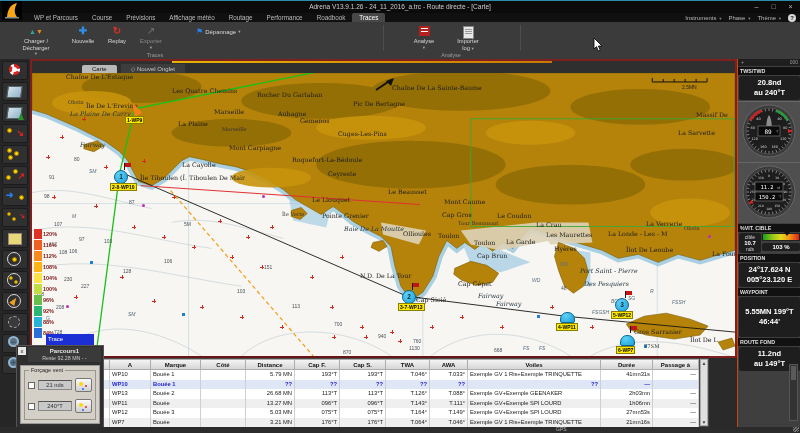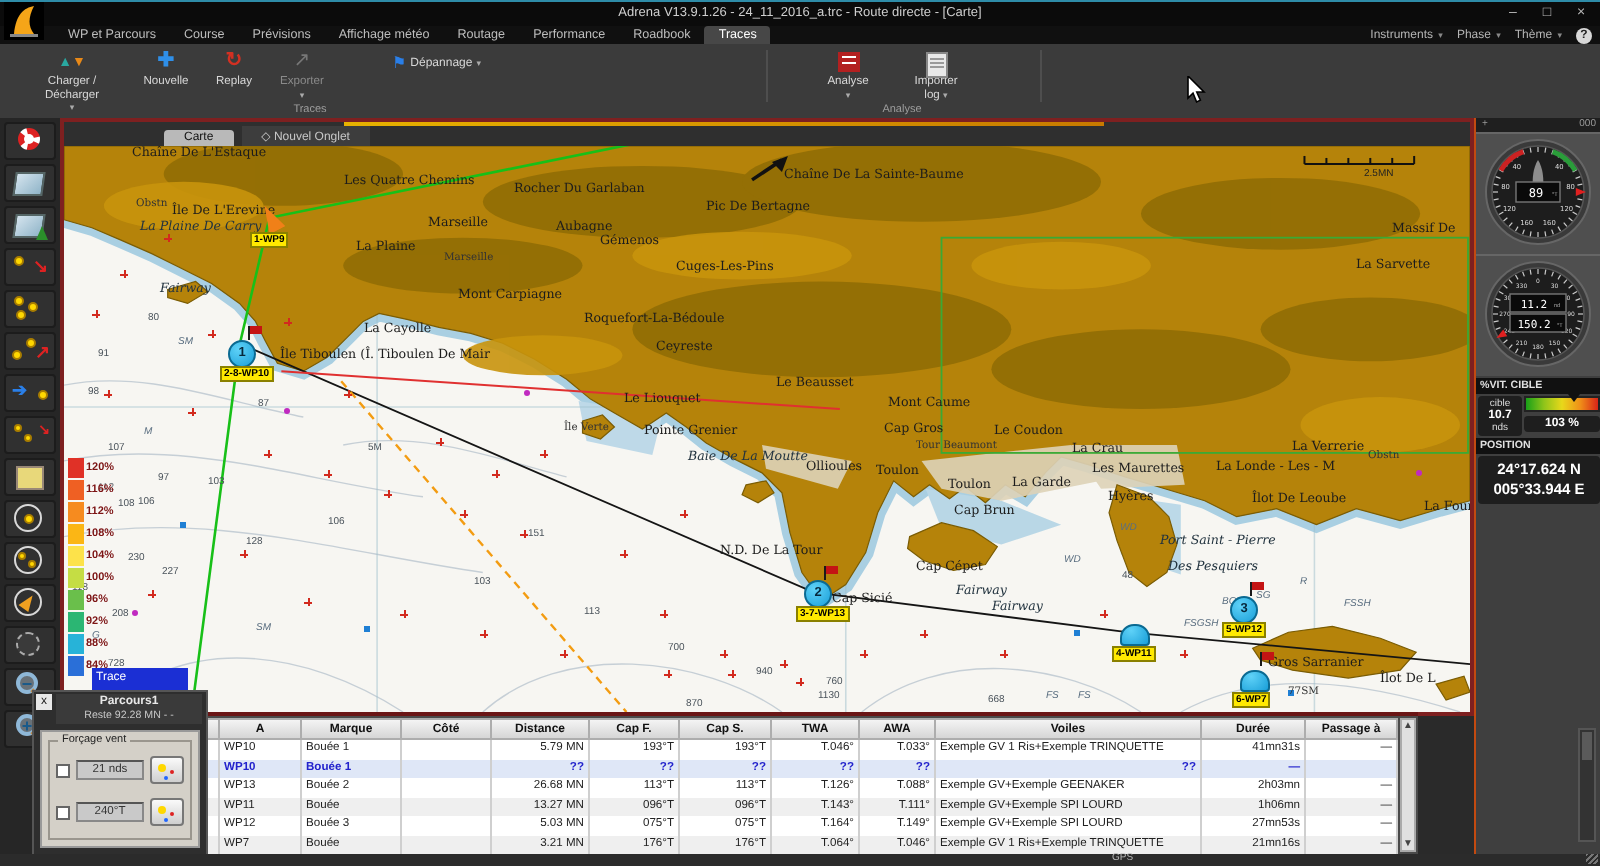--- a/index.html
+++ b/index.html
@@ -617,20 +617,27 @@
         <div class="cy">%vit. cible</div>
       </div>
     </div>
   </div>
 
   <div class="instr">
     <div class="imini">
       <span>+</span>
       <span>000</span>
     </div>
+    <div class="ipanel">
+      <div class="ihead">TWS/TWD</div>
+      <div class="ibox">
+        <div>20.8nd</div>
+        <div>au 240°T</div>
+      </div>
+    </div>
     <div class="gpanel" id="gauge1"><svg width="62" height="60" viewBox="0 0 62 60">
           <circle cx="31" cy="29" r="26" fill="#3a3a3a" stroke="#666" stroke-width="1"></circle>
           <circle cx="31" cy="29" r="23" fill="#1d1d1d" stroke="#555" stroke-width="0.8"></circle>
           <line x1="31" y1="9" x2="31" y2="6.5" stroke="#ccc" stroke-width="0.6"></line>
           <line x1="34.47296355333861" y1="9.303844939755841" x2="34.907083997505936" y2="6.84182555722532" stroke="#ccc" stroke-width="0.6"></line>
           <line x1="37.84040286651338" y1="10.206147584281833" x2="38.695453224827546" y2="7.856916032317063" stroke="#ccc" stroke-width="0.6"></line>
           <line x1="41" y1="11.679491924311229" x2="42.25" y2="9.51442841485013" stroke="#ccc" stroke-width="0.6"></line>
           <line x1="43.85575219373079" y1="13.67911113762044" x2="45.462721217947134" y2="11.764000029822995" stroke="#ccc" stroke-width="0.6"></line>
           <line x1="46.32088886237956" y1="16.144247806269213" x2="48.235999970177005" y2="14.537278782052867" stroke="#ccc" stroke-width="0.6"></line>
           <line x1="48.32050807568878" y1="19" x2="50.48557158514987" y2="17.75" stroke="#ccc" stroke-width="0.6"></line>
@@ -751,21 +758,35 @@
               <i></i>
             </div>
           <div class="vcpct">103 %</div>
         </div>
       </div>
     </div>
     <div class="ipanel">
       <div class="ihead">POSITION</div>
       <div class="ibox">
         <div>24°17.624 N</div>
-        <div>005°33.944 E</div>
+        <div>005°23.120 E</div>
+      </div>
+    </div>
+    <div class="ipanel">
+      <div class="ihead">WAYPOINT</div>
+      <div class="ibox tall">
+        <div>5.55MN 199°T</div>
+        <div>46:44'</div>
+      </div>
+    </div>
+    <div class="ipanel">
+      <div class="ihead">ROUTE FOND</div>
+      <div class="ibox">
+        <div>11.2nd</div>
+        <div>au 149°T</div>
       </div>
     </div>
     <div class="iscroll">
         <i></i>
       </div>
   </div>
 
   <div class="tablewrap">
     <div class="tbl" id="tbl">
         <div class="trh">

